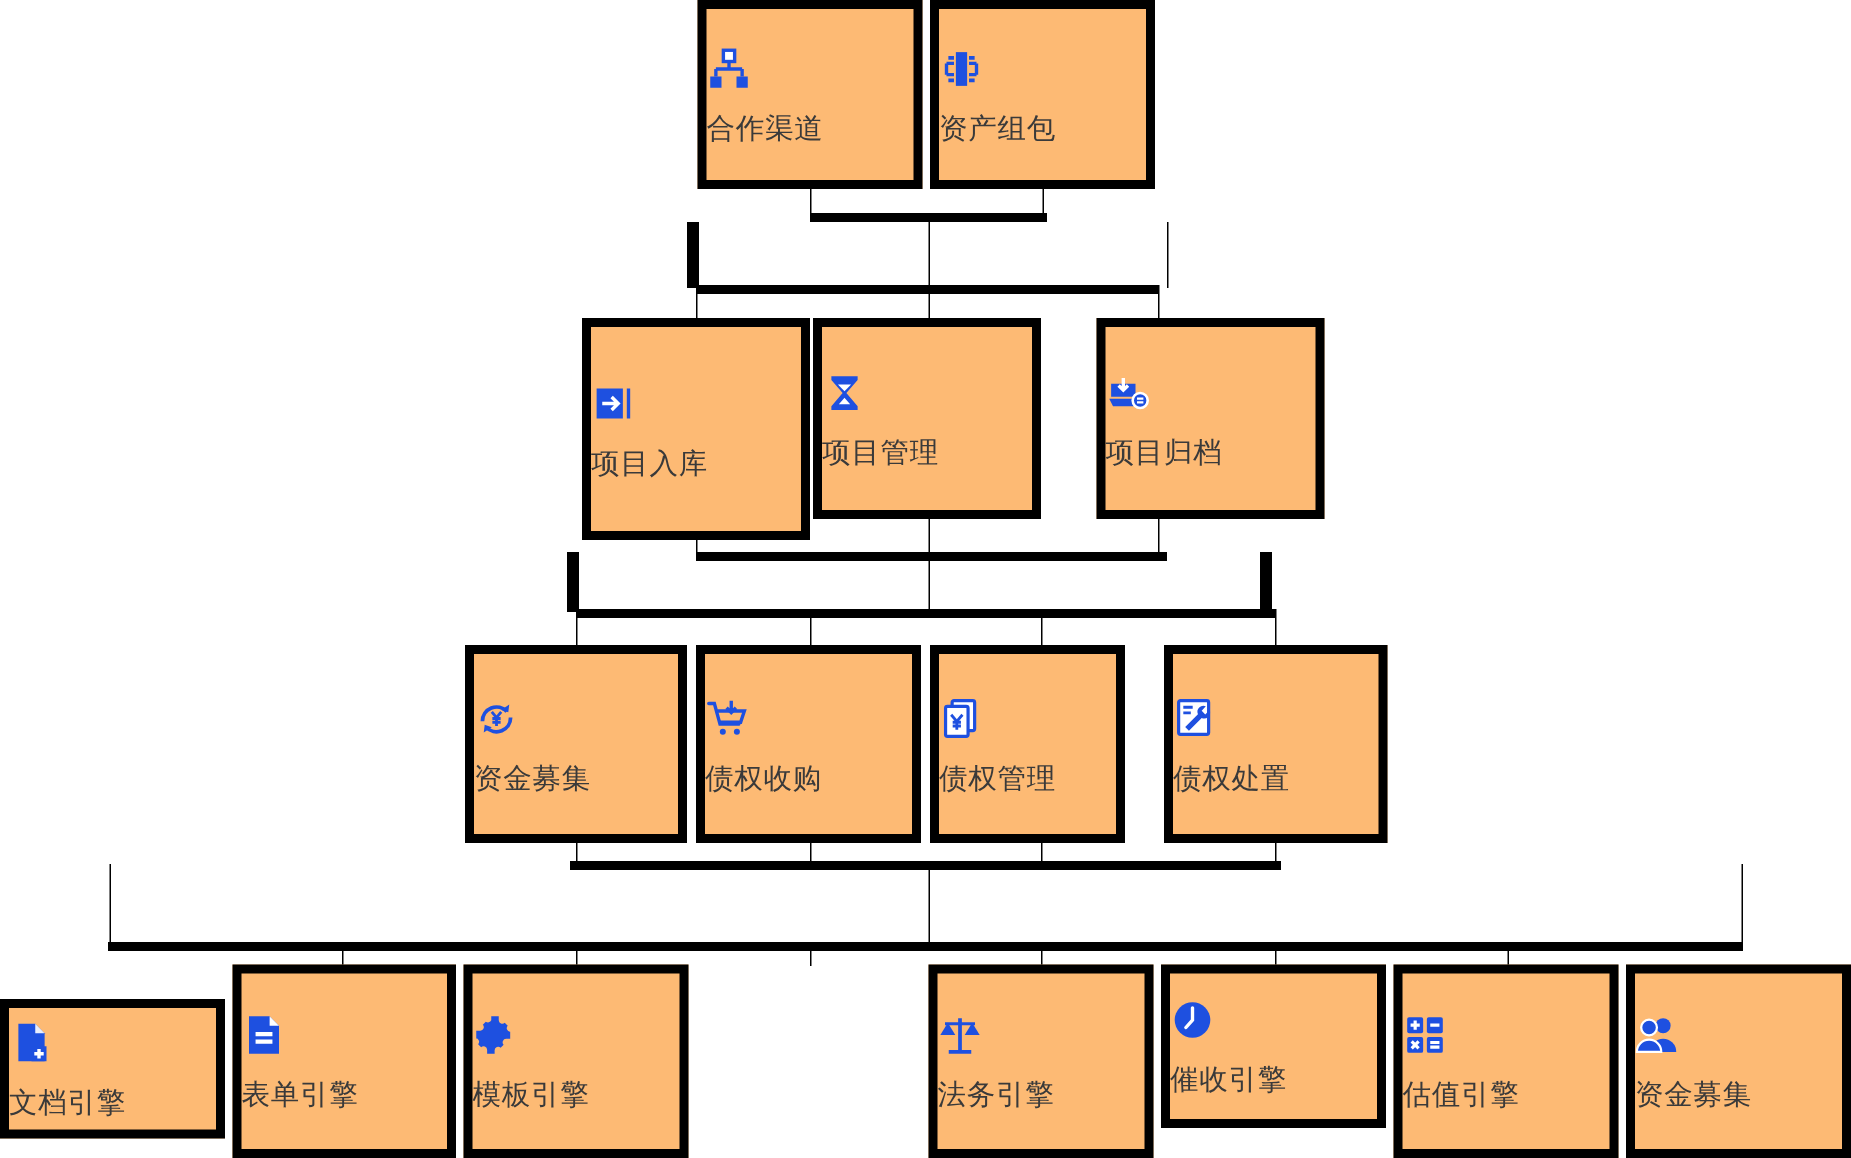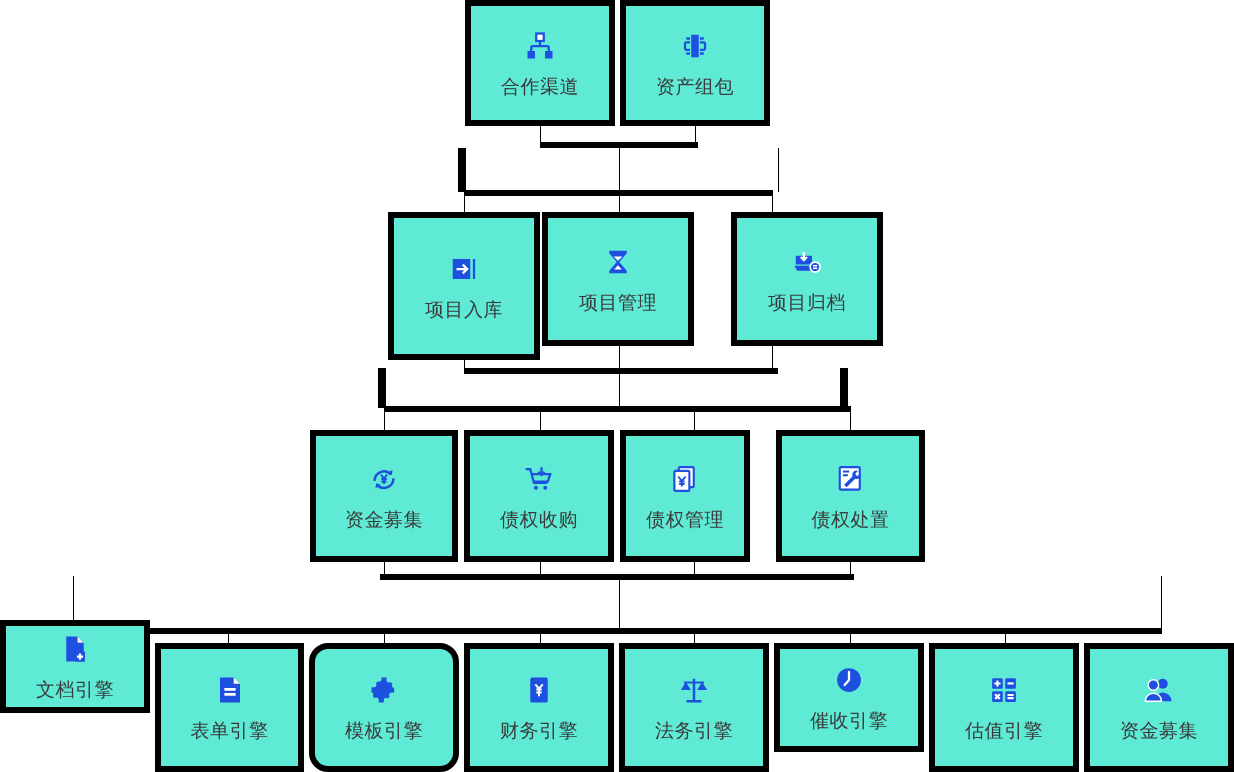--- a/index.html
+++ b/index.html
@@ -12,25 +12,25 @@
   
   .conn{position:absolute;background:#000;}
   .bar{height:6px;}
   .vthin{width:1px;background:#000;}
   .vthick{width:8px;background:#000;}
 
   
   .node{
     position:absolute;
     box-sizing:border-box;
-    background:#5eead4;
+    background:#fdba74;
     border:6px solid #000000;
     display:flex;
     flex-direction:column;
-    align-items:center;
+    align-items:flex-start;
     justify-content:center;
   }
   .node .ico{
     display:block;
     width:30px;height:30px;
     margin-bottom:16px;
     line-height:0;
   }
   .node .ico svg{display:block;width:30px;height:30px;}
   .node .lbl{
@@ -188,21 +188,21 @@
     <span class="ico">
       <svg viewBox="0 0 24 24" fill="none">
         <rect x="3" y="2.5" width="16" height="18" rx="1" stroke="#1e50e0" stroke-width="1.7" fill="#fff"></rect>
         <path d="M5.5 6 h5 M5.5 9 h4" stroke="#1e50e0" stroke-width="1.5"></path>
         <path d="M17.5 5.5 a3.2 3.2 0 0 0 -4.2 4.2 L6.5 16.5 l2 2 l6.8 -6.8 a3.2 3.2 0 0 0 4.2 -4.2 l-2.3 2.3 l-1.9 -1.9 z" fill="#1e50e0"></path>
       </svg>
     </span>
     <span class="lbl">债权处置</span>
   </div>
 
-  <div class="node" style="left:0px;top:620px;width:150px;height:93px;">
+  <div class="node" style="left:0px;top:666px;width:150px;height:93px;">
     <span class="ico">
       <svg viewBox="0 0 24 24" fill="none">
         <path d="M5 2 h9 l5 5 v15 H5 Z" fill="#1e50e0"></path>
         <path d="M14 2 v5 h5" fill="#fff" opacity="0.9"></path>
         <path d="M12 14 h8 v8 h-8z" fill="#1e50e0"></path>
         <path d="M16 15.5 v5 M13.5 18 h5" stroke="#fff" stroke-width="1.8"></path>
       </svg>
     </span>
     <span class="lbl">文档引擎</span>
   </div>
@@ -211,38 +211,29 @@
     <span class="ico">
       <svg viewBox="0 0 24 24" fill="none">
         <path d="M4 2 h11 l5 5 v15 H4 Z" fill="#1e50e0"></path>
         <path d="M15 2 v5 h5" fill="#fff"></path>
         <path d="M7.5 11.5 h9 M7.5 15.5 h9" stroke="#fff" stroke-width="2.2"></path>
       </svg>
     </span>
     <span class="lbl">表单引擎</span>
   </div>
 
-  <div class="node" style="left:309px;top:643px;width:150px;height:129px;border-radius:19px;">
+  <div class="node" style="left:309px;top:643px;width:150px;height:129px;">
     <span class="ico">
       <svg viewBox="0 0 24 24" fill="none">
         <path d="M10 2 h4 v2.2 a1.9 1.9 0 0 0 3.2 1.3 l1.6 1.6 a1.9 1.9 0 0 0 1.3 3.2 V14 h-2.2 a1.9 1.9 0 0 0 -1.3 3.2 l-1.6 1.6 a1.9 1.9 0 0 0 -3.2 1.3 V22 h-4 v-2.2 a1.9 1.9 0 0 0 -3.2 -1.3 l-1.6 -1.6 a1.9 1.9 0 0 0 -1.3 -3.2 H2 v-4 h2.2 a1.9 1.9 0 0 0 1.3 -3.2 l1.6 -1.6 A1.9 1.9 0 0 0 10 4.2 Z" fill="#1e50e0"></path>
       </svg>
     </span>
     <span class="lbl">模板引擎</span>
   </div>
 
-  <div class="node" style="left:464px;top:643px;width:150px;height:129px;">
-    <span class="ico">
-      <svg viewBox="0 0 24 24" fill="none">
-        <rect x="5" y="2" width="14" height="20" rx="1.5" fill="#1e50e0"></rect>
-        <path d="M9 7.5 L12 11 L15 7.5 M9.8 11.5 h4.4 M9.8 14 h4.4 M12 11 V17" stroke="#fff" stroke-width="1.6" fill="none"></path>
-      </svg>
-    </span>
-    <span class="lbl">财务引擎</span>
-  </div>
 
   <div class="node" style="left:619px;top:643px;width:150px;height:129px;">
     <span class="ico">
       <svg viewBox="0 0 24 24" fill="none">
         <path d="M11 3 h2 v17 h-2z" fill="#1e50e0"></path>
         <path d="M6 20 h12 v2 H6z" fill="#1e50e0"></path>
         <path d="M5.5 5.5 L9.5 12 H1.5 Z" fill="#1e50e0"></path>
         <path d="M18.5 5.5 L22.5 12 H14.5 Z" fill="#1e50e0"></path>
         <path d="M4 6 h16" stroke="#1e50e0" stroke-width="1.6"></path>
       </svg>

